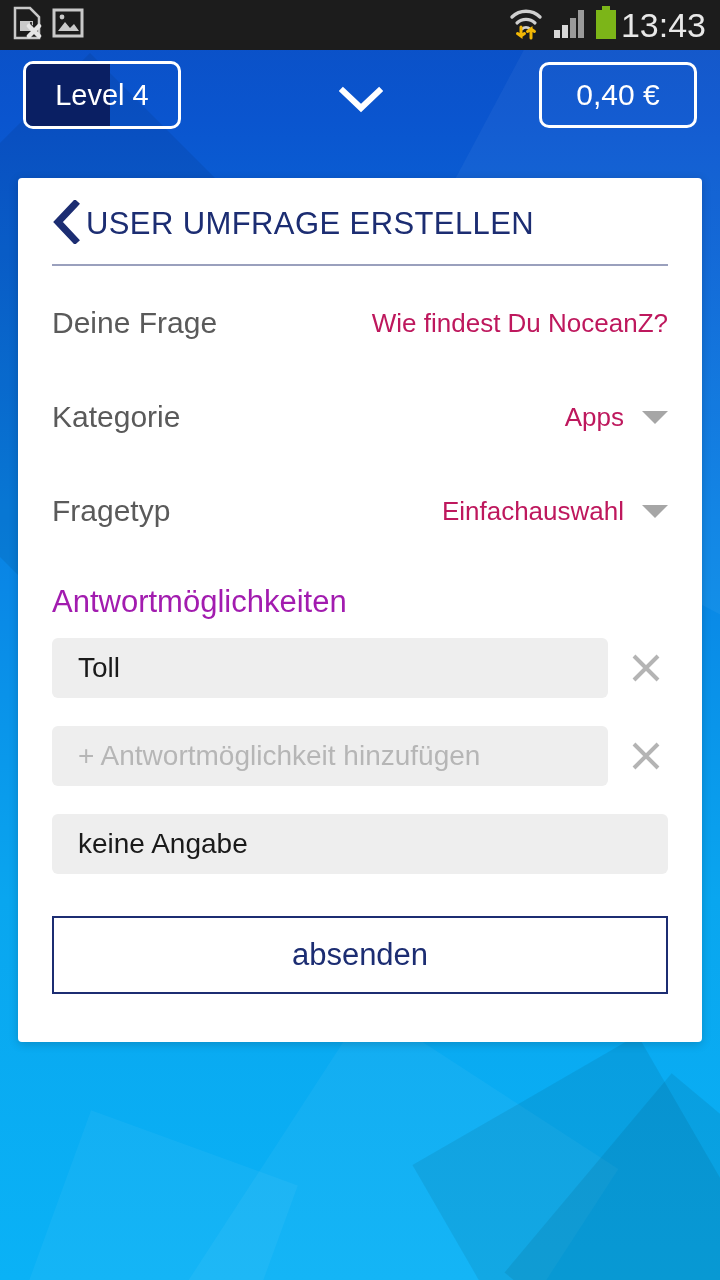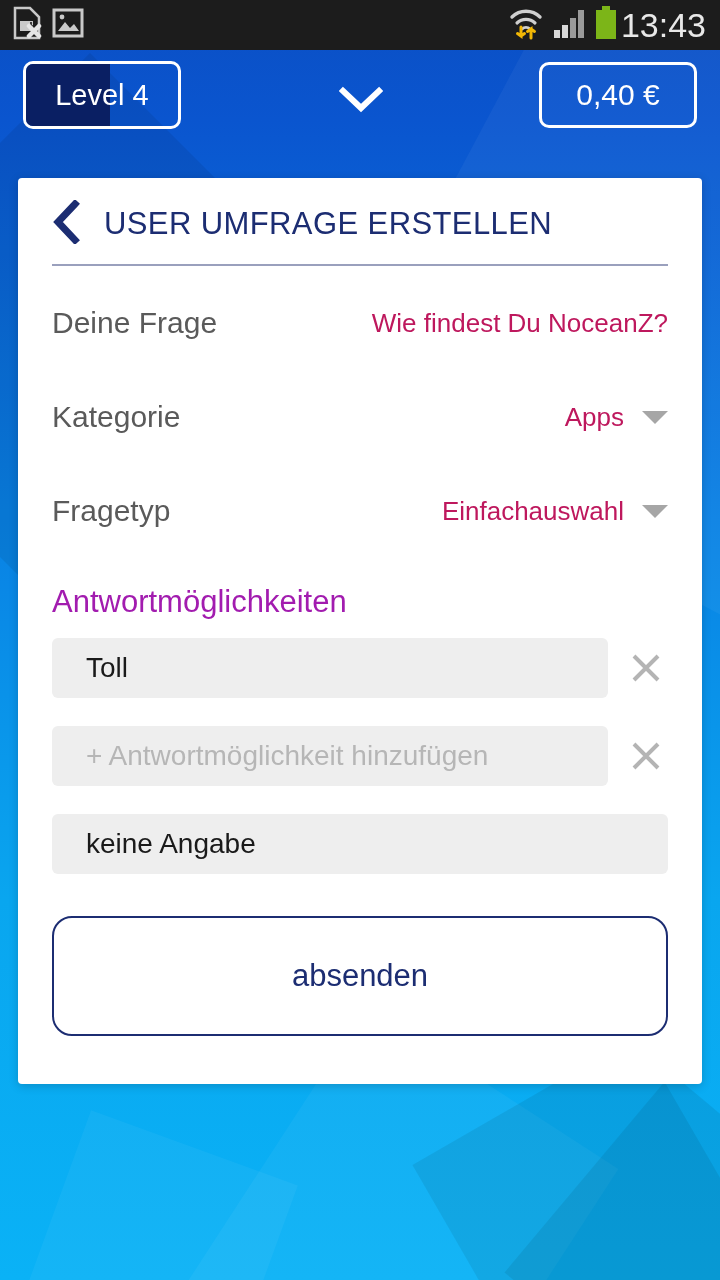--- a/index.html
+++ b/index.html
@@ -156,21 +156,21 @@
     padding: 0 34px;
     z-index: 12;
     box-shadow: 0 2px 10px rgba(0,0,0,0.18);
   }
 
   #card-header {
     display: flex;
     align-items: center;
     padding-top: 22px;
     padding-bottom: 16px;
-    gap: 24px;
+    gap: 6px;
   }
   #back-chevron-icon { flex: none; }
   #card-title {
     color: #1c2d72;
     font-size: 31px;
     letter-spacing: 0.4px;
     white-space: nowrap;
   }
   #title-divider {
     height: 2px;
@@ -214,46 +214,46 @@
     align-items: center;
     margin-bottom: 28px;
     gap: 16px;
   }
   .answer-input {
     flex: 1 1 auto;
     height: 60px;
     background: #eeeeee;
     border: none;
     border-radius: 6px;
-    padding: 0 34px;
+    padding: 0 26px;
     font-family: "Liberation Sans", sans-serif;
     font-size: 28px;
     color: #1a1a1a;
     outline: none;
   }
   .answer-input::placeholder { color: #b6b6b6; }
   .remove-answer-button {
     flex: none;
     width: 44px; height: 44px;
     display: flex;
     align-items: center;
     justify-content: center;
     background: none;
     border: none;
     cursor: pointer;
   }
 
   #submit-button {
     display: block;
     width: 100%;
-    height: 120px;
+    height: 78px;
     margin: 42px 0 48px 0;
     background: #ffffff;
     border: 2px solid #1c2d72;
-    border-radius: 20px;
+    border-radius: 0;
     color: #1c2d72;
     font-family: "Liberation Sans", sans-serif;
     font-size: 31px;
     cursor: pointer;
   }
 </style>
 </head>
 <body>
 
 <div id="app-background">

